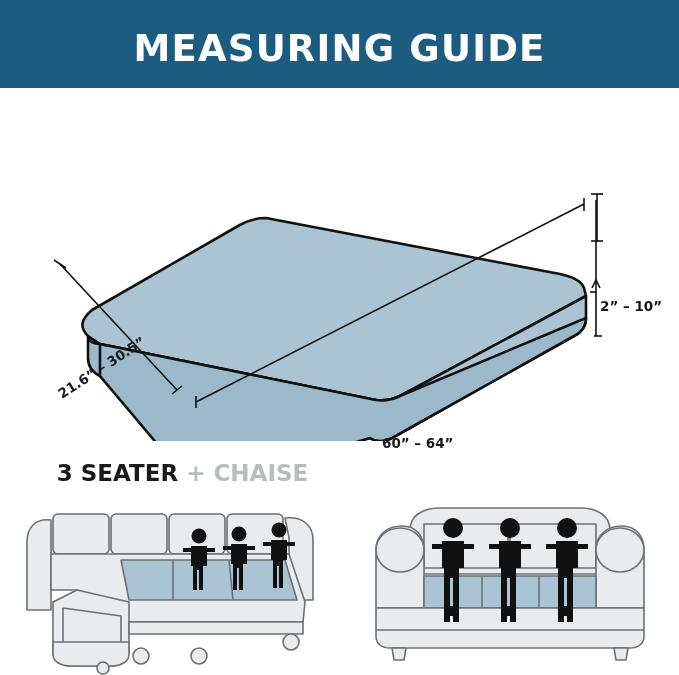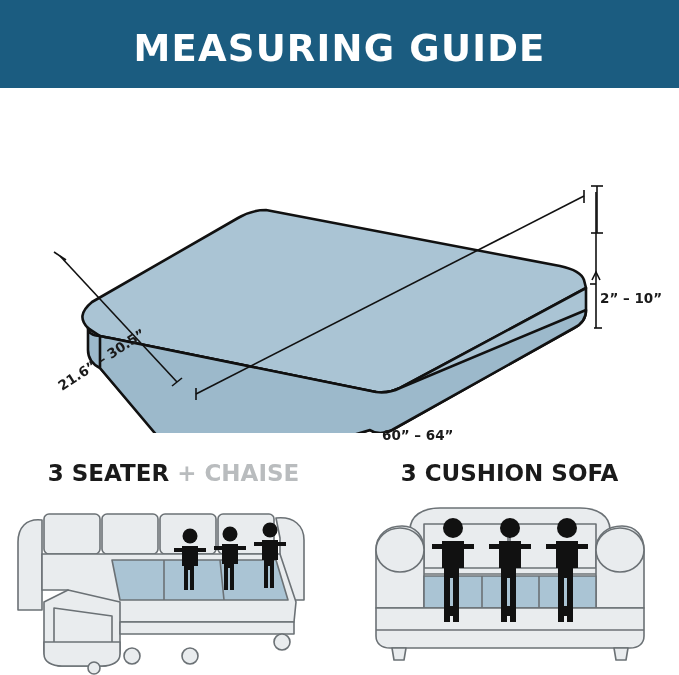--- a/index.html
+++ b/index.html
@@ -45,21 +45,21 @@
     font-weight: bold;
     letter-spacing: 1.2px;
     font-family: "DejaVu Sans", sans-serif;
     text-align: center;
     white-space: nowrap;
   }
   
   .cushion-area {
     position: absolute;
     left: 0;
-    top: 88px;
+    top: 96px;
     width: 679px;
     height: 345px;
   }
   .cushion-svg {
     position: absolute;
     left: 0;
     top: 0;
   }
   .dim-label {
     position: absolute;
@@ -90,21 +90,21 @@
     top: 440px;
     width: 679px;
     height: 235px;
   }
   .panel {
     position: absolute;
     top: 0;
     width: 339px;
     height: 235px;
   }
-  .panel-left { left: 4px; }
+  .panel-left { left: 13px; }
   .panel-right { left: 340px; }
   .panel-title {
     position: absolute;
     top: 20px;
     width: 100%;
     text-align: center;
     font-family: "DejaVu Sans", sans-serif;
     font-size: 23px;
     font-weight: bold;
     color: #1a1a1a;
@@ -263,23 +263,20 @@
             <circle cx="266" cy="40" r="7.5"></circle>
             <path d="M 258 50 L 274 50 L 274 70 L 270 70 L 270 98 L 266 98 L 266 76 L 264 76 L 264 98 L 260 98 L 260 70 L 258 70 Z"></path>
             <rect x="250" y="52" width="8" height="4"></rect>
             <rect x="274" y="52" width="8" height="4"></rect>
           </g>
         </g>
       </svg>
     </div>
 
     <div class="panel panel-right">
-      <div class="panel-title">
-        <span>3 CUSHION SOFA</span>
-      </div>
       <svg class="panel-figure" width="339" height="185" viewBox="0 0 339 185">
         <g stroke="#6b7175" stroke-width="1.6" stroke-linejoin="round">
 
           <path d="M 70 40 C 70 26, 82 18, 100 18 L 240 18 C 258 18, 270 26, 270 40 L 270 84 L 70 84 Z" fill="#e9ecee"></path>
           <path d="M 84 34 L 168 34 L 168 78 L 84 78 Z" fill="#e9ecee"></path>
           <path d="M 170 34 L 256 34 L 256 78 L 170 78 Z" fill="#e9ecee"></path>
 
           <path d="M 36 60 C 36 44, 48 36, 62 36 C 76 36, 84 46, 84 60 L 84 118 L 36 118 Z" fill="#e9ecee"></path>
           <ellipse cx="60" cy="60" rx="24" ry="22" fill="#e9ecee"></ellipse>
 

